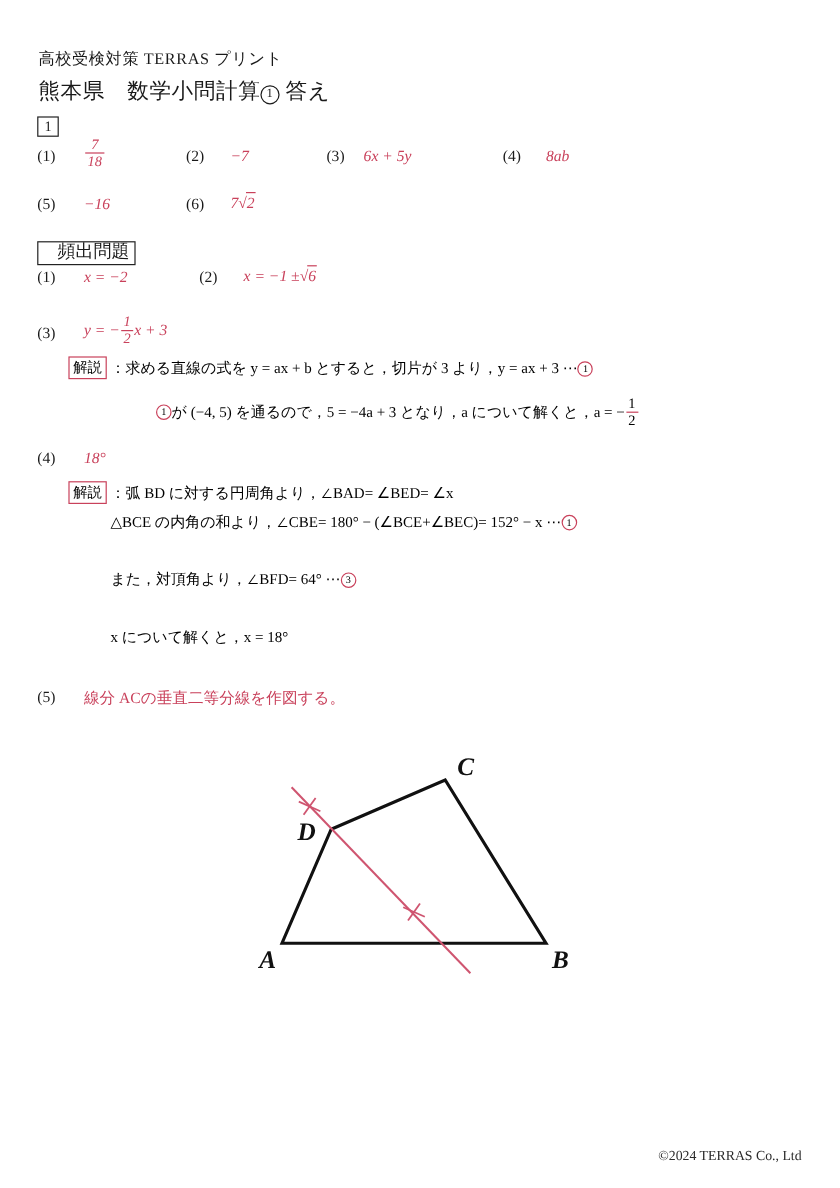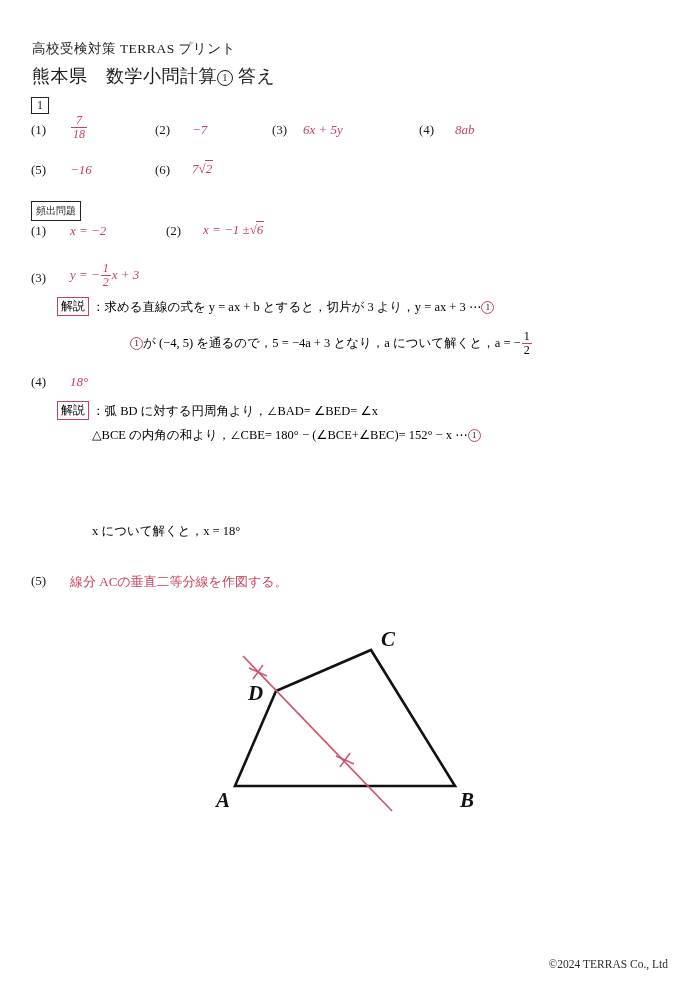--- a/index.html
+++ b/index.html
@@ -29,21 +29,21 @@
   }
 
   
   .boxnum {
     position:absolute; left:31px; top:83px;
     border:1px solid #222; padding:0px 5px 1px 5px;
     font-size:12px; line-height:14px;
   }
   .boxlabel {
     position:absolute; border:1px solid #222;
-    padding:1px 4px 2px 4px; font-size:10px; line-height:15px;
+    padding:1px 4px 2px 16px; font-size:15px; line-height:15px;
   }
 
   
   .qn { position:absolute; font-size:13px; color:#1a1a1a; }
   .ans { position:absolute; font-size:13px; color:#c9415b; font-style:italic; }
   .ans.up { font-style:normal; }
 
   
   .frac {
     display:inline-block; vertical-align:middle;
@@ -151,20 +151,23 @@
   </div>
 
   <div class="qn" style="left:31px; top:360px;">(4)</div>
   <div class="ans" style="left:70px; top:360px;">18°</div>
 
   <div class="kaisetsu-box" style="left:57px; top:387px;">解説</div>
   <div class="exp-line" style="left:92px; top:389px;">：弧 BD に対する円周角より，∠BAD= ∠BED= ∠x</div>
   <div class="exp-line" style="left:92px; top:413px;">
     <span>△BCE の内角の和より，∠CBE= 180° − (∠BCE+∠BEC)= 152° − x ⋯</span><span class="cnum">1</span>
   </div>
+  <div class="exp-line" style="left:92px; top:461px;">
+    <span>また，対頂角より，∠BFD= 64° ⋯</span><span class="cnum">3</span>
+  </div>
   <div class="exp-line" style="left:92px; top:509px;">x について解くと，x = 18°</div>
 
   <div class="qn" style="left:31px; top:559px;">(5)</div>
   <div class="ans up" style="left:70px; top:559px;">線分 ACの垂直二等分線を作図する。</div>
 
   <div class="figure">
     <svg width="700" height="230" viewBox="0 595 700 230" xmlns="http://www.w3.org/2000/svg">
       <polygon id="quad" points="235,772 455,772 371,636 276,677" fill="none" stroke="#111111" stroke-width="2.6" stroke-linejoin="miter"></polygon>
       <line id="cline" x1="243" y1="642" x2="392" y2="797" stroke="#cf5570" stroke-width="1.7"></line>
       <g id="ticks" stroke="#cf5570" stroke-width="1.5" fill="none">

